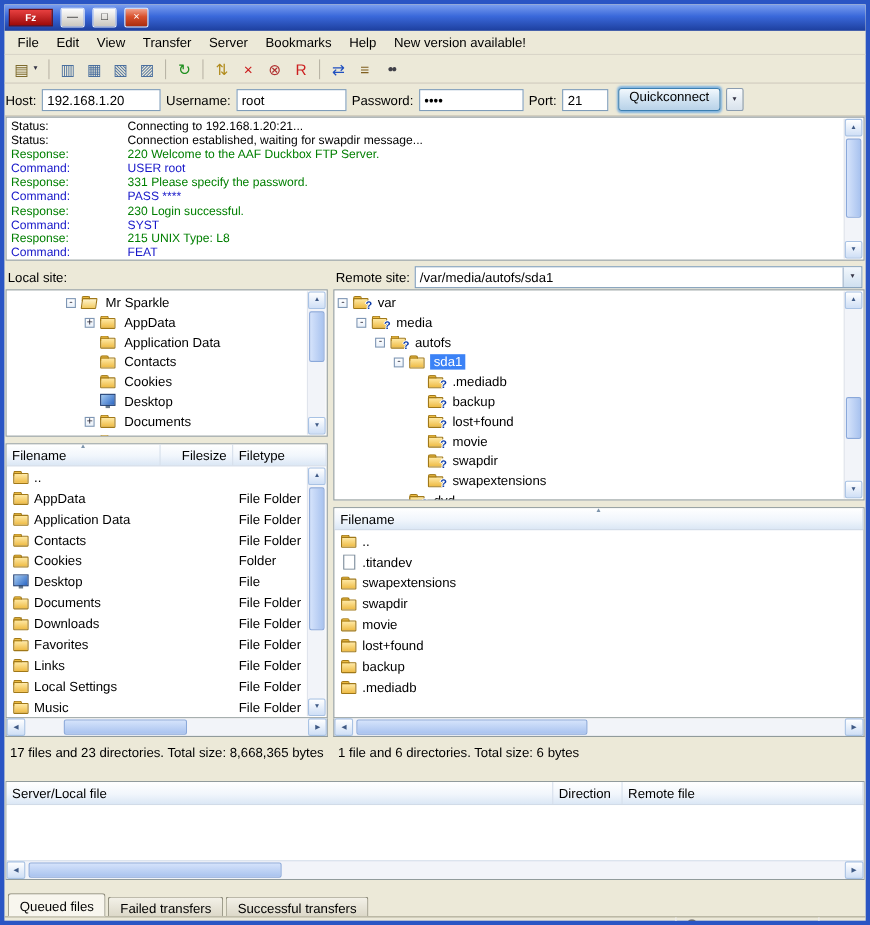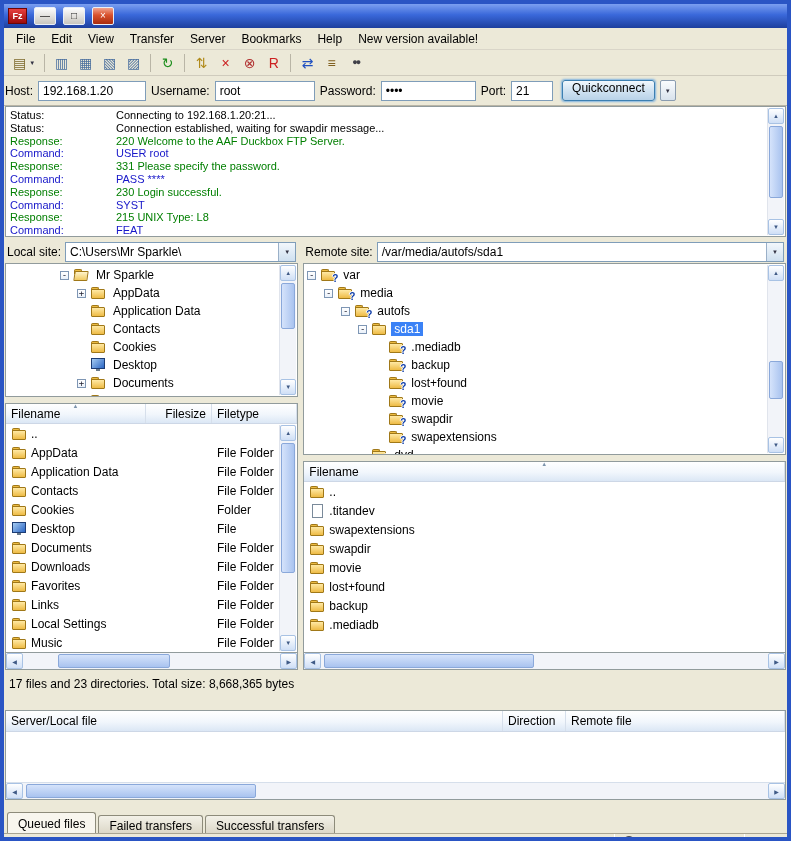--- a/index.html
+++ b/index.html
@@ -2,21 +2,21 @@
 <html><head>
 <meta charset="utf-8">
 <style>
   *{box-sizing:border-box;margin:0;padding:0}
   html,body{background:#9aa4b0}
   body{font-family:"Liberation Sans",sans-serif;font-size:12px;color:#000}
   .window{width:791px;height:841px;border:4px solid #2a55c4;background:#ECE9D8;display:flex;flex-direction:column;overflow:hidden}
 
   
   .titlebar{flex:0 0 24px;background:linear-gradient(180deg,#7b9ff0 0%,#3a68da 45%,#1d3f9e 100%);display:flex;align-items:center;padding:0 4px;gap:5px}
-  .app-icon{width:19px;height:16px;background:linear-gradient(#e84040,#9c0a0a);border:1px solid #6b0505;color:#fff;font-size:9px;font-weight:bold;display:flex;align-items:center;justify-content:center;flex:0 0 auto}
+  .app-icon{width:40px;height:16px;background:linear-gradient(#e84040,#9c0a0a);border:1px solid #6b0505;color:#fff;font-size:9px;font-weight:bold;display:flex;align-items:center;justify-content:center;flex:0 0 auto}
   .title-text{flex:1;color:#fff;font-weight:bold;white-space:nowrap;overflow:hidden;text-shadow:1px 1px 1px #12307c}
   .win-btn{width:22px;height:18px;margin-left:2px;border:1px solid #e8eef8;border-radius:2px;display:flex;align-items:center;justify-content:center;font-size:10px;line-height:1;color:#222;background:linear-gradient(#fdfdfd,#c9c6bf)}
   .win-btn.close{background:linear-gradient(#f2a38e,#d8502c 45%,#a92c0e);color:#fff}
 
   
   .menubar{flex:0 0 22px;display:flex;align-items:center;padding:0 4px;border-bottom:1px solid #d9d5c8}
   .menu-item{padding:3px 8px;white-space:nowrap}
   .toolbar{flex:0 0 26px;display:flex;align-items:center;padding:0 5px;gap:1px;border-bottom:1px solid #cfcbbd}
   .tb-btn{height:22px;min-width:23px;display:flex;align-items:center;justify-content:center;padding:0 3px;border:1px solid transparent;border-radius:2px}
   .tb-glyph{font-size:14px;line-height:1}
@@ -246,24 +246,20 @@
     </div>
   </div>
 
   <div class="hsplit"></div>
 
   <div class="panes">
 
     <div class="left-col">
       <div class="sitebar">
         <span>Local site:</span>
-        <div class="combo">
-          <span class="val">C:\Users\Mr Sparkle\</span>
-          <span class="drop">▼</span>
-        </div>
       </div>
       <div class="tree local">
         <div id="local-tree">
             <div class="tree-row" style="padding-left: 51px;">
               <span class="expander">-</span>
               <span class="fic folder-open"></span>
               <span class="tree-label">Mr Sparkle</span>
             </div>
             <div class="tree-row" style="padding-left: 68px;">
               <span class="expander">+</span>
@@ -588,20 +584,21 @@
                 </span>
               </div>
             </div>
         </div>
       </div>
       <div class="hscroll">
         <div class="sb-btn h">◀</div>
         <div class="sb-hthumb" style="left:20px;width:210px"></div>
         <div class="sb-btn h">▶</div>
       </div>
+      <div class="pane-status">1 file and 6 directories. Total size: 6 bytes</div>
     </div>
   </div>
 
   <div class="hsplit"></div>
 
   <div class="queue">
     <div class="q-header">
       <div class="hcell q-c1">
           <span>Server/Local file</span>
         </div>

